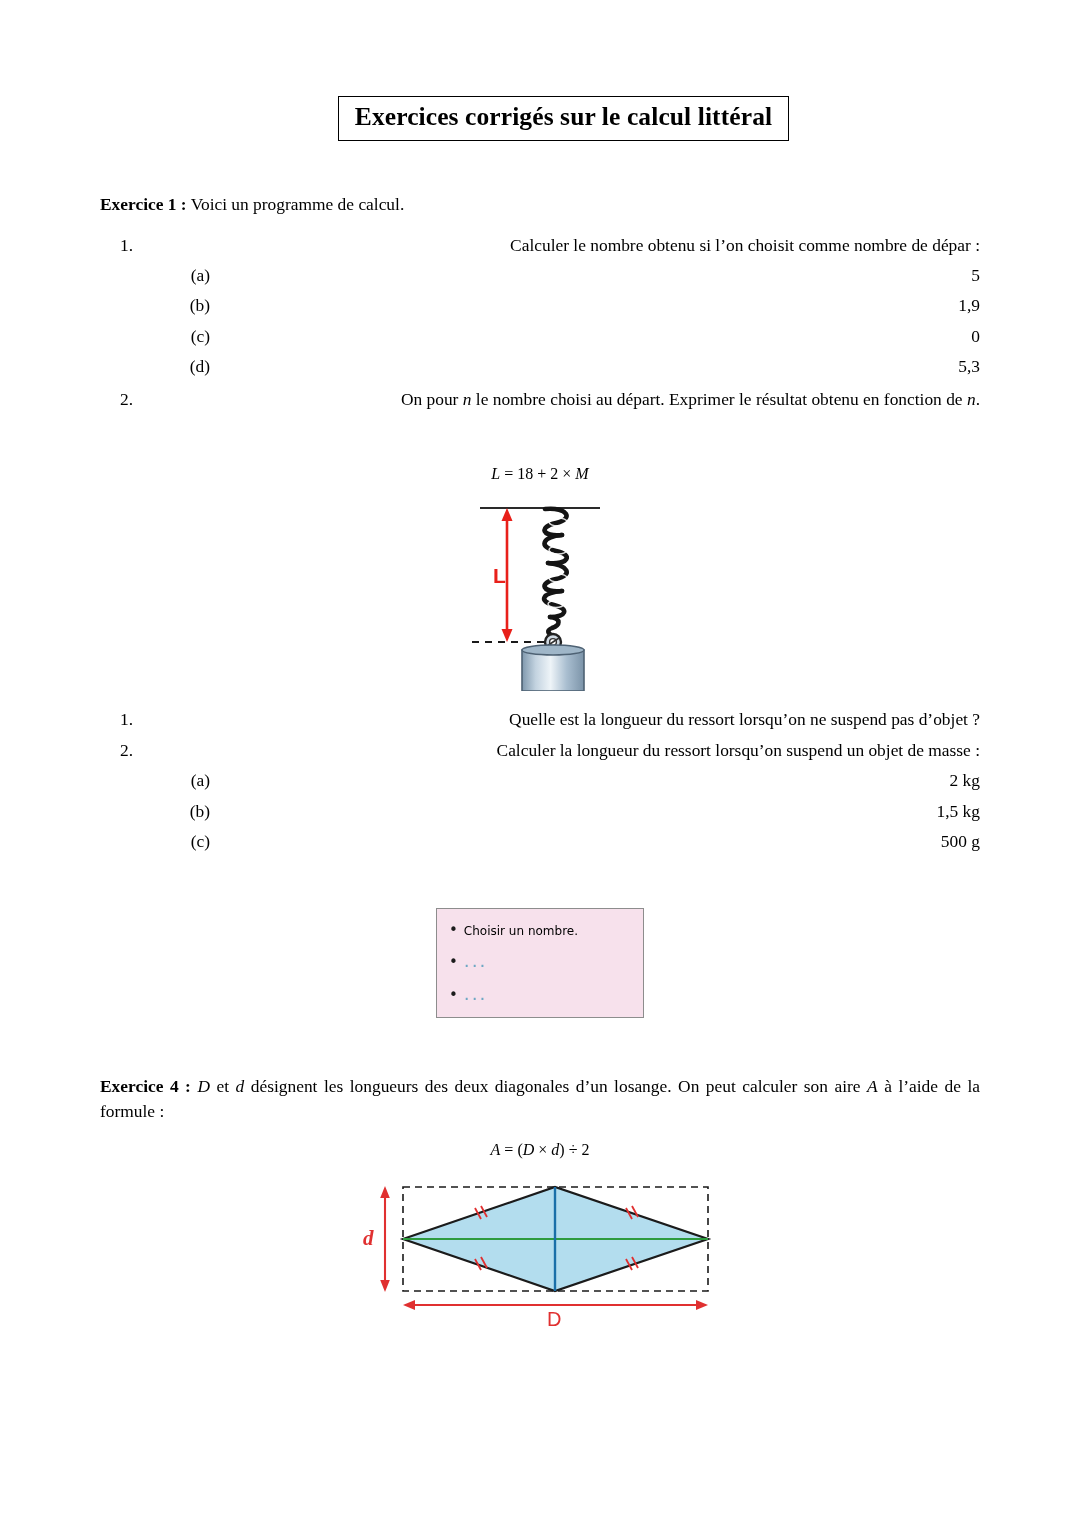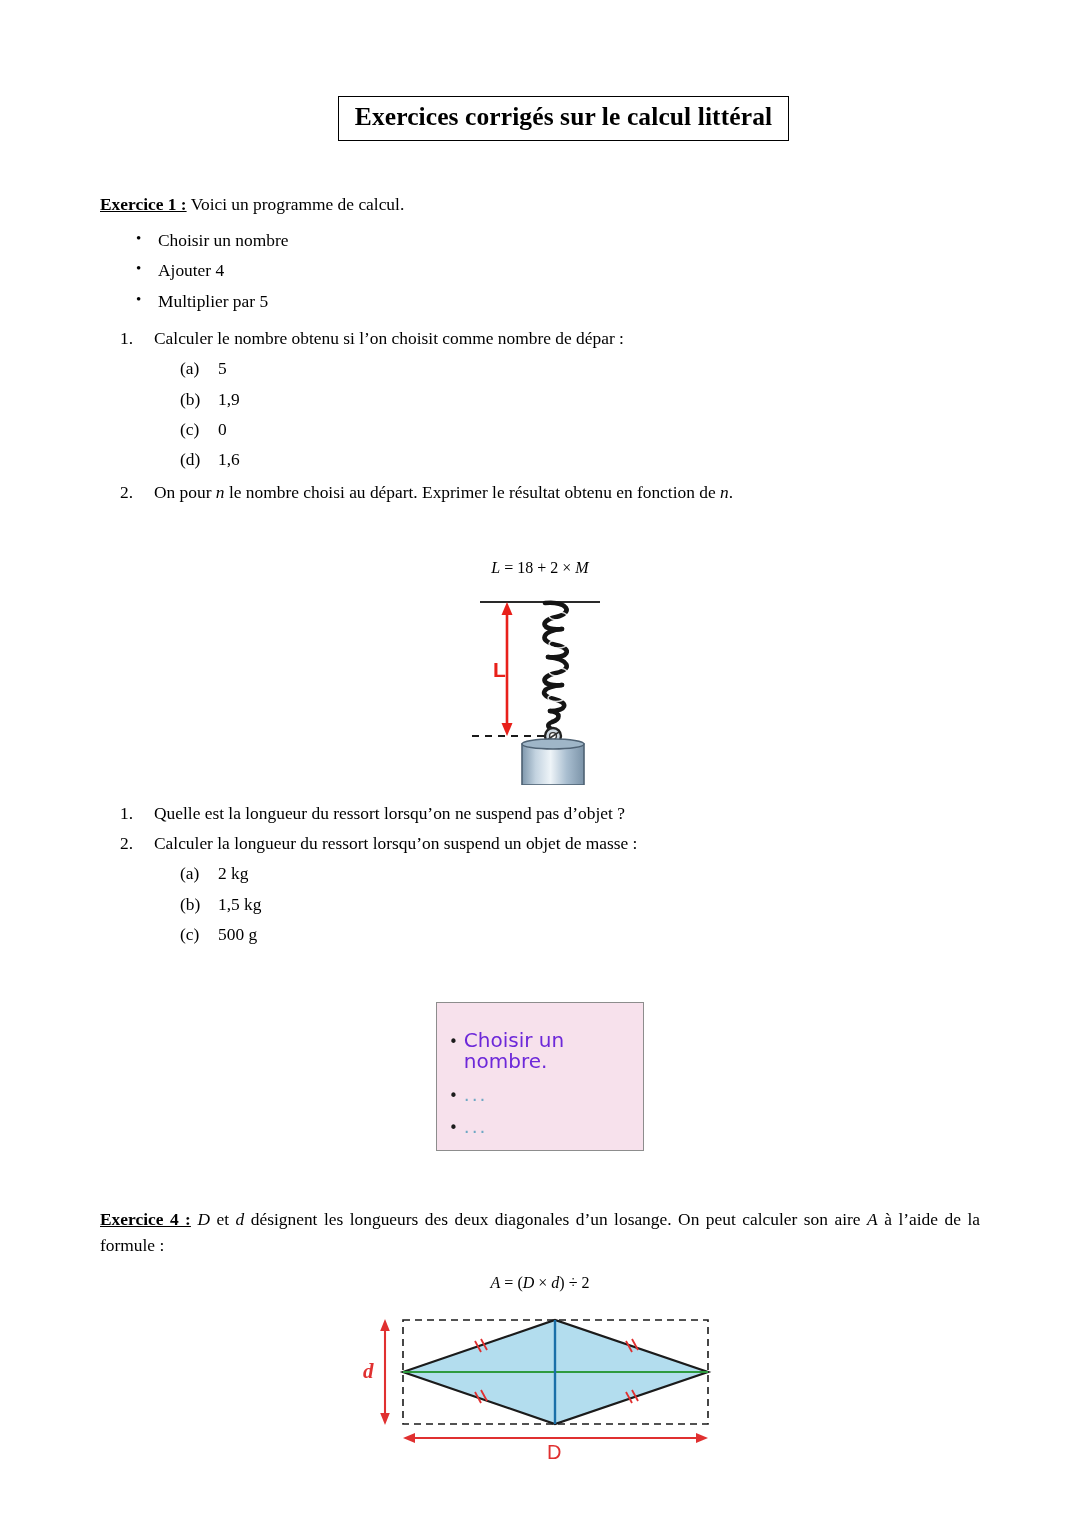--- a/index.html
+++ b/index.html
@@ -44,21 +44,20 @@
     margin: 0 100px;
   }
   .para {
     font-size: 17.4px;
     line-height: 1.45;
     text-align: justify;
     margin: 0;
   }
   .ex-label {
     font-weight: bold;
-    text-decoration: underline;
   }
   .it { font-style: italic; }
 
   .block-ex1 { margin-top: 51px; }
   .block-ex2 { margin-top: 56px; }
   .block-ex3 { margin-top: 58px; }
   .block-ex4 { margin-top: 56px; }
 
   
   ul.bullets {
@@ -88,20 +87,21 @@
     padding: 0 0 0 20px;
     counter-reset: numitem;
   }
   ol.numbered > li {
     font-size: 17.4px;
     line-height: 1.2;
     margin-bottom: 10px;
     position: relative;
     padding-left: 34px;
     counter-increment: numitem;
+    text-align: right;
   }
   ol.numbered > li:before {
     content: counter(numitem) ".";
     position: absolute;
     left: 0;
     top: 0;
     width: 22px;
     text-align: left;
   }
   ol.alpha {
@@ -164,24 +164,23 @@
     margin-bottom: 13px;
   }
   .pinkbox .prow:last-child { margin-bottom: 0; }
   .pinkbox .pdot {
     color: #1c1c1c;
     font-size: 15px;
     line-height: 1;
     margin-right: 6px;
   }
   .pinkbox .ptext {
-    font-size: 20px;
-    color: #6d28d9;
+    font-size: 12px;
+    color: #000000;
     line-height: 1.05;
-    margin-top: 13px;
   }
   .pinkbox .pdots {
     font-size: 18.5px;
     color: #6ea8c4;
     letter-spacing: 2px;
     line-height: 1.05;
   }
 
   
   .fig-rhombus {
@@ -198,34 +197,29 @@
 
   <div class="title-wrap">
     <div class="doc-title">Exercices corrigés sur le calcul littéral</div>
   </div>
 
   <div class="content">
 
     <div class="block-ex1">
       <p class="para"><span class="ex-label">Exercice 1 :</span><span> Voici un programme de calcul.</span></p>
 
-      <ul class="bullets">
-        <li>Choisir un nombre</li>
-        <li>Ajouter 4</li>
-        <li>Multiplier par 5</li>
-      </ul>
 
       <ol class="numbered">
         <li>
           <span>Calculer le nombre obtenu si l’on choisit comme nombre de dépar :</span>
           <ol class="alpha">
             <li>5</li>
             <li>1,9</li>
             <li>0</li>
-            <li>1,6</li>
+            <li>5,3</li>
           </ol>
         </li>
         <li><span>On pour </span><span class="it">n</span><span> le nombre choisi au départ. Exprimer le résultat obtenu en fonction de </span><span class="it">n</span><span>.</span></li>
       </ol>
     </div>
 
     <div class="block-ex2">
 
       <div class="formula"><span class="var">L</span><span> = 18 + 2 × </span><span class="var">M</span></div>
 

